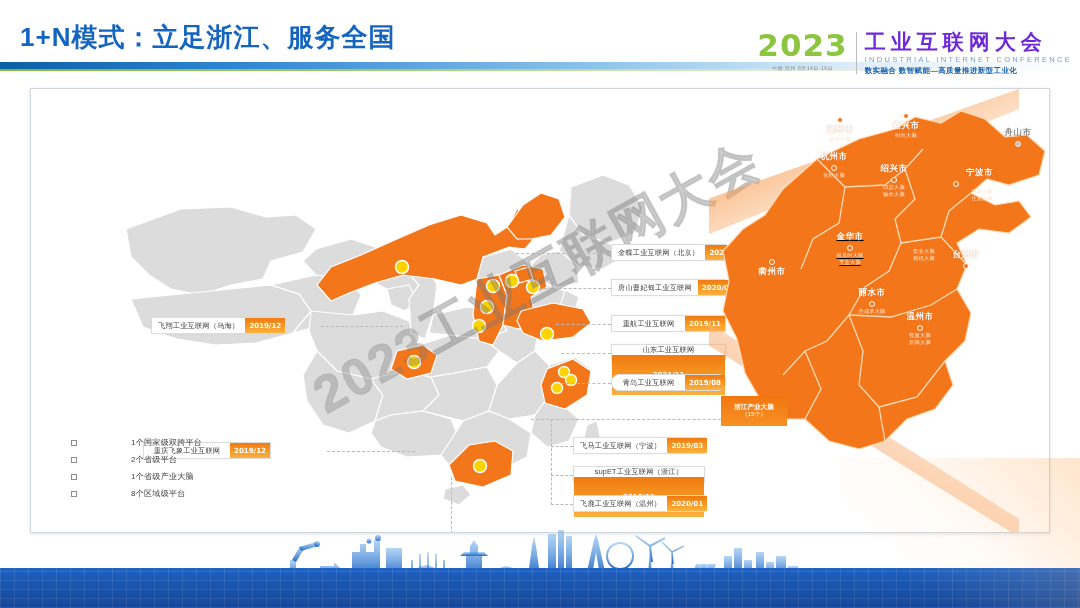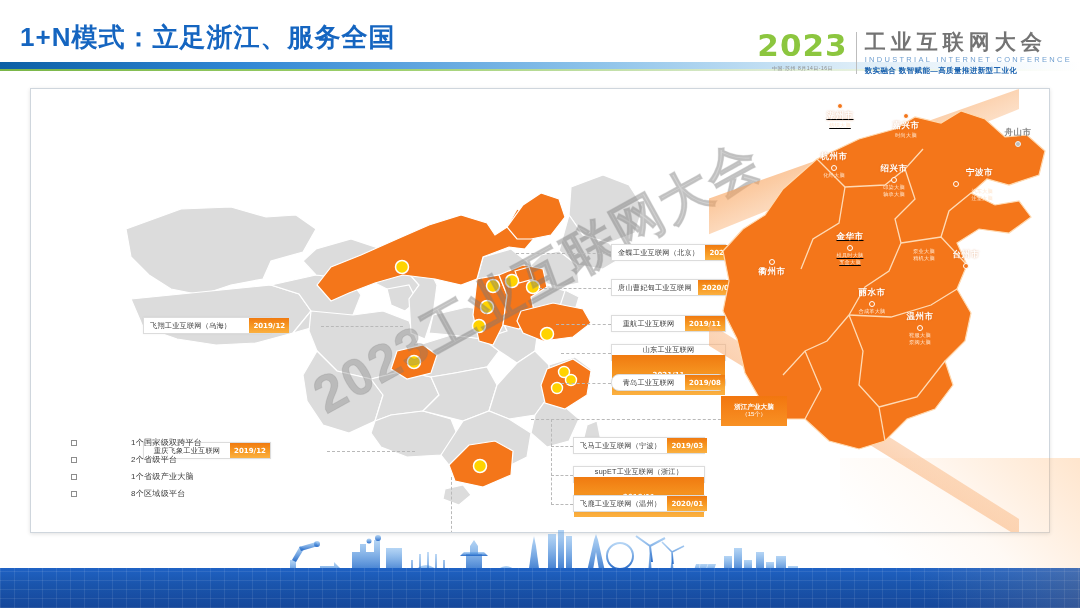--- a/index.html
+++ b/index.html
@@ -37,21 +37,21 @@
     font-size: 31px; font-weight: 700; letter-spacing: 1px;
     color: #8cc63f; line-height: 1.0;
     font-family: "DejaVu Sans", sans-serif;
   }
   .logo-date {
     font-size: 5px; color: #8a8a8a; letter-spacing: 0.5px; margin-top: 4px;
   }
   .logo-divider { width: 1px; background: #bdbdbd; align-self: stretch; margin-top: 2px; margin-bottom: 2px; }
   .logo-right { padding-left: 8px; }
   .logo-cn {
-    font-size: 21px; font-weight: 700; color: #737373; letter-spacing: 5px;
+    font-size: 21px; font-weight: 700; color: #6d28d9; letter-spacing: 5px;
     line-height: 1.1; white-space: nowrap;
   }
   .logo-en {
     font-size: 7.5px; color: #6f9fd0; letter-spacing: 2.3px; margin-top: 2px; white-space: nowrap;
   }
   .logo-slogan {
     font-size: 7.5px; color: #1c63b0; letter-spacing: 0.4px; margin-top: 2px; white-space: nowrap; font-weight: 600;
   }
 
   
@@ -309,21 +309,21 @@
   </div>
   <div class="callout" style="left:580px; top:255px; width:115px;flex-direction:column;">
     <div class="cname">山东工业互联网</div>
     <div class="cdate">2021/11</div>
   </div>
   <div class="callout" style="left:580px; top:285px; width:115px;border-radius:8px;">
     <div class="cname">青岛工业互联网</div>
     <div class="cdate">2019/08</div>
   </div>
 
-  <div class="callout" style="left:112px; top:228px; width:128px;gap:12px;">
+  <div class="callout" style="left:120px; top:228px; width:128px;">
     <div class="cname">飞翔工业互联网（乌海）</div>
     <div class="cdate">2019/12</div>
   </div>
   <div class="callout" style="left:112px; top:353px; width:128px;">
     <div class="cname">重庆飞象工业互联网</div>
     <div class="cdate">2019/12</div>
   </div>
 
   <div class="callout" style="left:542px; top:348px; width:132px;">
     <div class="cname">飞马工业互联网（宁波）</div>
@@ -395,21 +395,21 @@
           <path d="M140,226 L118,252 L96,262 L74,286"></path>
           <path d="M140,226 L154,262 L150,296 L170,318"></path>
           <path d="M170,318 L208,308 L236,272"></path>
           <path d="M170,318 L176,352"></path>
           <path d="M96,262 L112,300 L96,330"></path>
           <path d="M262,104 L240,122 L232,148"></path>
         </g>
       </g>
     </svg>
 
-    <div class="zj-city" style="left:96px; top:12px; width:70px;text-decoration:underline;">
+    <div class="zj-city" style="left:96px; top:26px; width:70px;">
       <div class="citydot"></div>
       <div class="cityname">湖州市</div>
       <div class="sublabel">纺织大脑</div>
     </div>
     <div class="zj-city" style="left:162px; top:22px; width:70px;">
       <div class="citydot"></div>
       <div class="cityname">嘉兴市</div>
       <div class="sublabel">时尚大脑</div>
     </div>
     <div class="zj-city" style="left:90px; top:62px; width:70px;">

